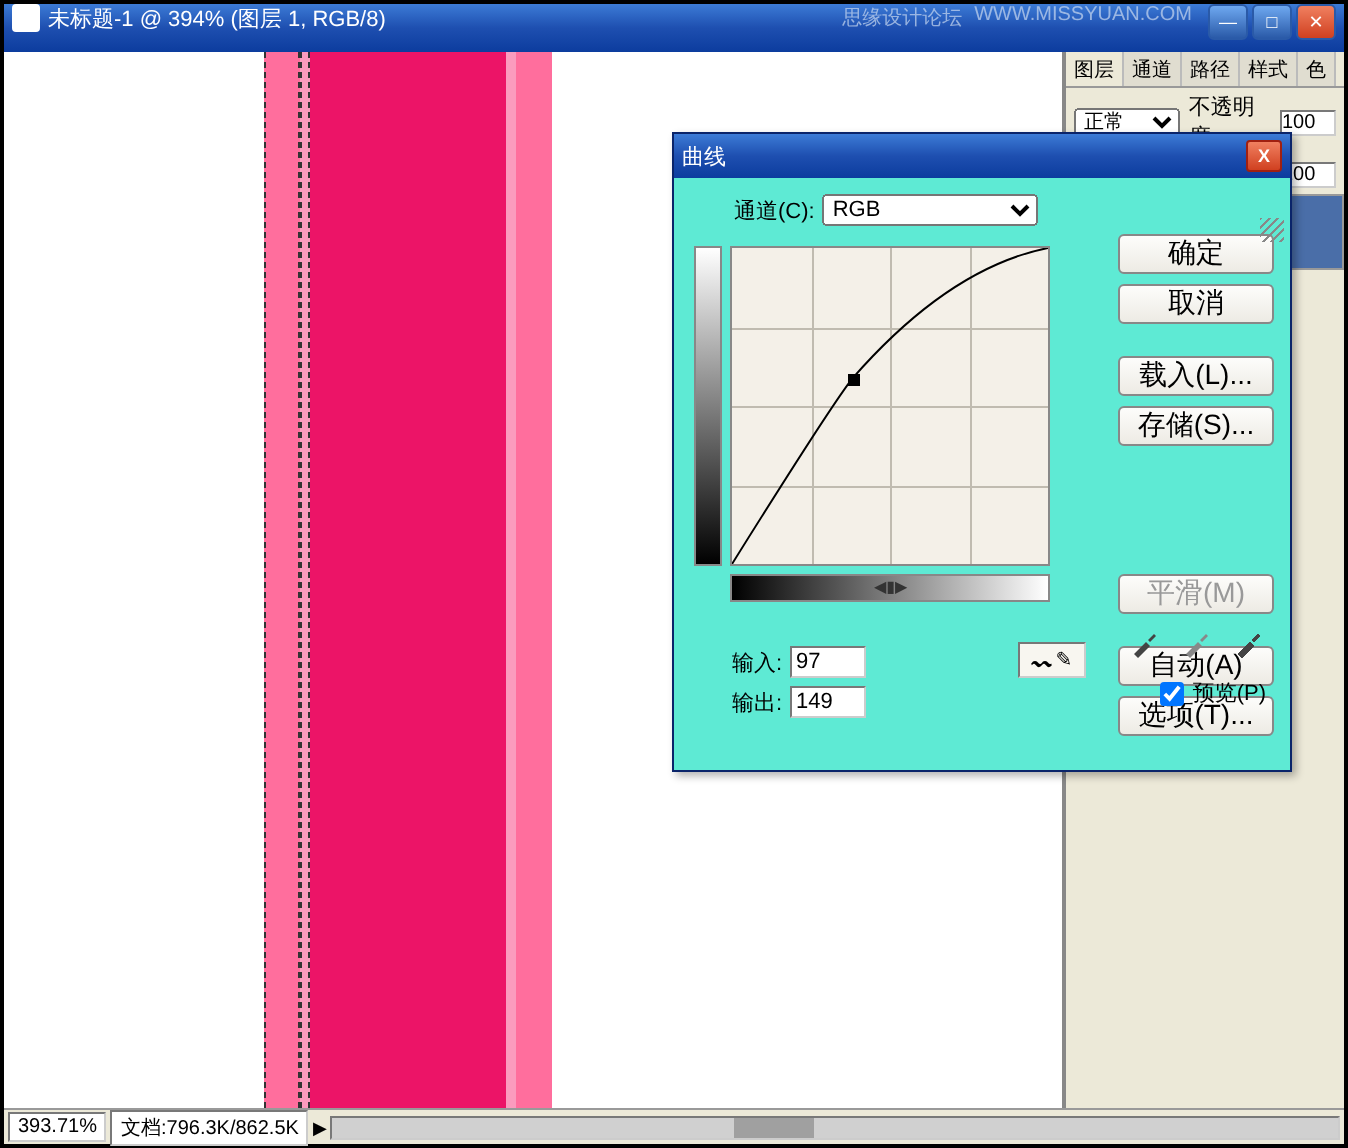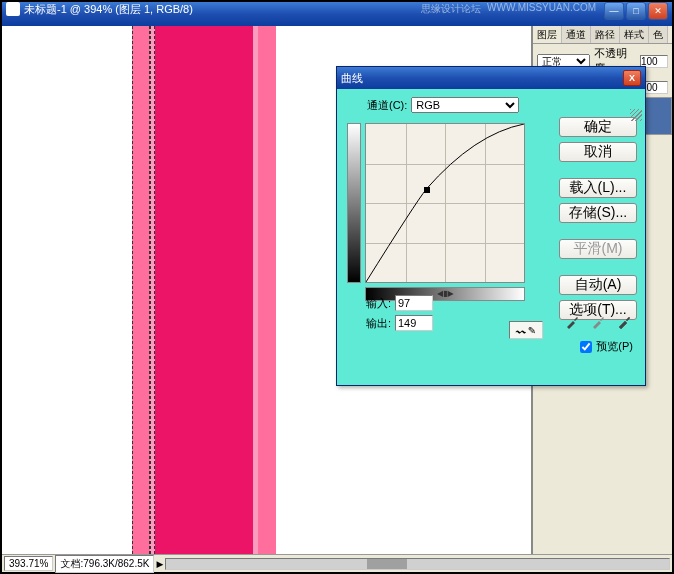--- a/index.html
+++ b/index.html
@@ -50,31 +50,31 @@
 .ybar { width: 14px; height: 160px; background: linear-gradient(#fff,#000); border: 1px solid #888; margin-right: 4px; }
 .grid { width: 160px; height: 160px; background: #f4f0e8; border: 1px solid #888; position: relative; }
 .gline-v { position: absolute; top: 0; bottom: 0; width: 1px; background: #c0bbb0; }
 .gline-h { position: absolute; left: 0; right: 0; height: 1px; background: #c0bbb0; }
 .curve-svg { position: absolute; inset: 0; }
 .curve-point { position: absolute; width: 6px; height: 6px; background: #000; transform: translate(-3px,-3px); }
 
 .xbar { position: absolute; left: 28px; top: 198px; width: 160px; height: 14px; background: linear-gradient(90deg,#000,#fff); border: 1px solid #888; }
 .xbar-arrows { position: absolute; left: 100px; top: 200px; font-size: 8px; color: #333; }
 
-.io-block { position: absolute; left: 10px; top: 206px; font-size: 11px; }
+.io-block { position: absolute; left: 10px; top: 234px; font-size: 11px; }
 .io-row { display: flex; align-items: center; gap: 4px; margin-bottom: 4px; }
 .io-row .lbl { width: 44px; text-align: right; }
 .io-row input { width: 38px; font-size: 11px; border: 1px inset #ccc; padding: 1px 2px; }
 
 .mode-btns { position: absolute; right: 102px; top: 232px; width: 34px; height: 18px; border: 1px inset #ccc; background: #f8f6f0; display: flex; align-items: center; justify-content: center; gap: 2px; }
 .mode-btns span { font-size: 10px; }
 
 .btn-col { position: absolute; right: 8px; top: 28px; width: 78px; display: flex; flex-direction: column; gap: 5px; }
 .xp-btn { height: 20px; font-size: 14px; border: 1px solid #888; border-radius: 3px; background: linear-gradient(#fdfdfb,#edebe4); display: flex; align-items: center; justify-content: center; cursor: pointer; }
-.xp-btn.disabled { color: #999; }
+.xp-btn.disabled { color: #999; margin-top: 48px; }
 .gap { height: 6px; }
 
 .eyedrop { position: absolute; right: 12px; top: 224px; display: flex; gap: 10px; }
 .dropper { width: 16px; height: 16px; position: relative; }
 .dropper svg { width: 16px; height: 16px; }
 
 .preview-row { position: absolute; right: 12px; top: 250px; display: flex; align-items: center; gap: 4px; font-size: 11px; }
 .preview-row input { width: 12px; height: 12px; }
 
 .dlg-grip { position: absolute; right: 3px; bottom: 3px; width: 12px; height: 12px; }

